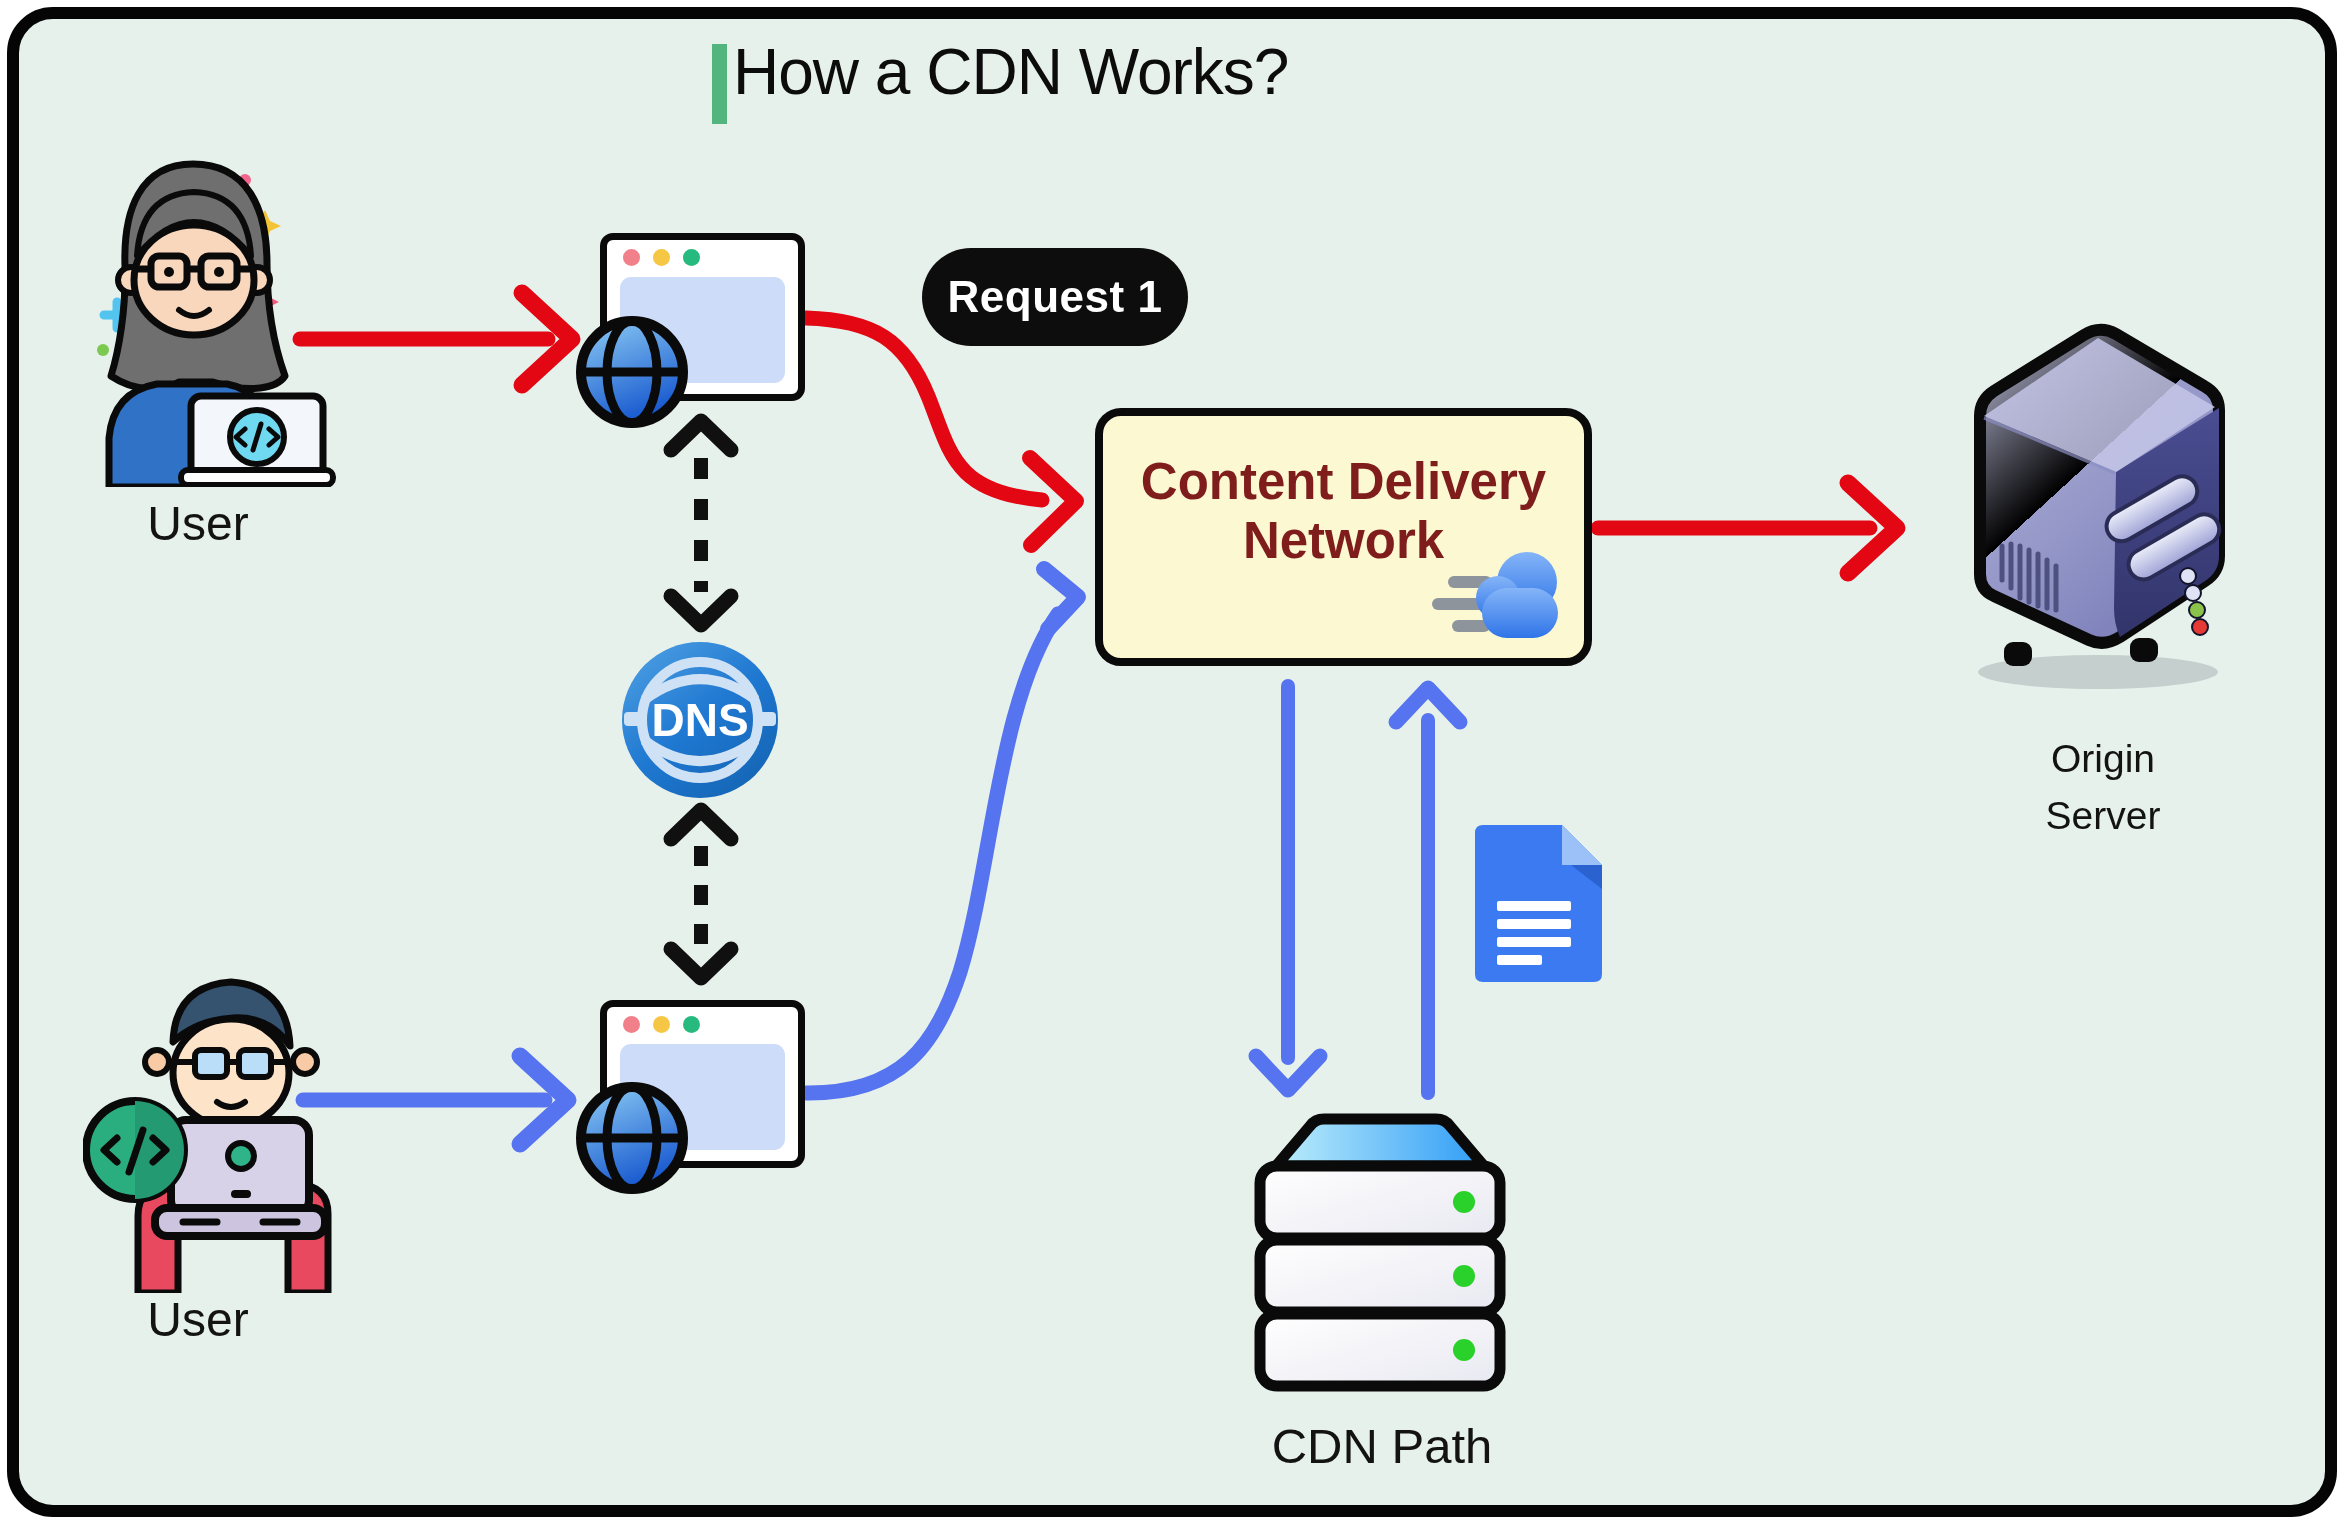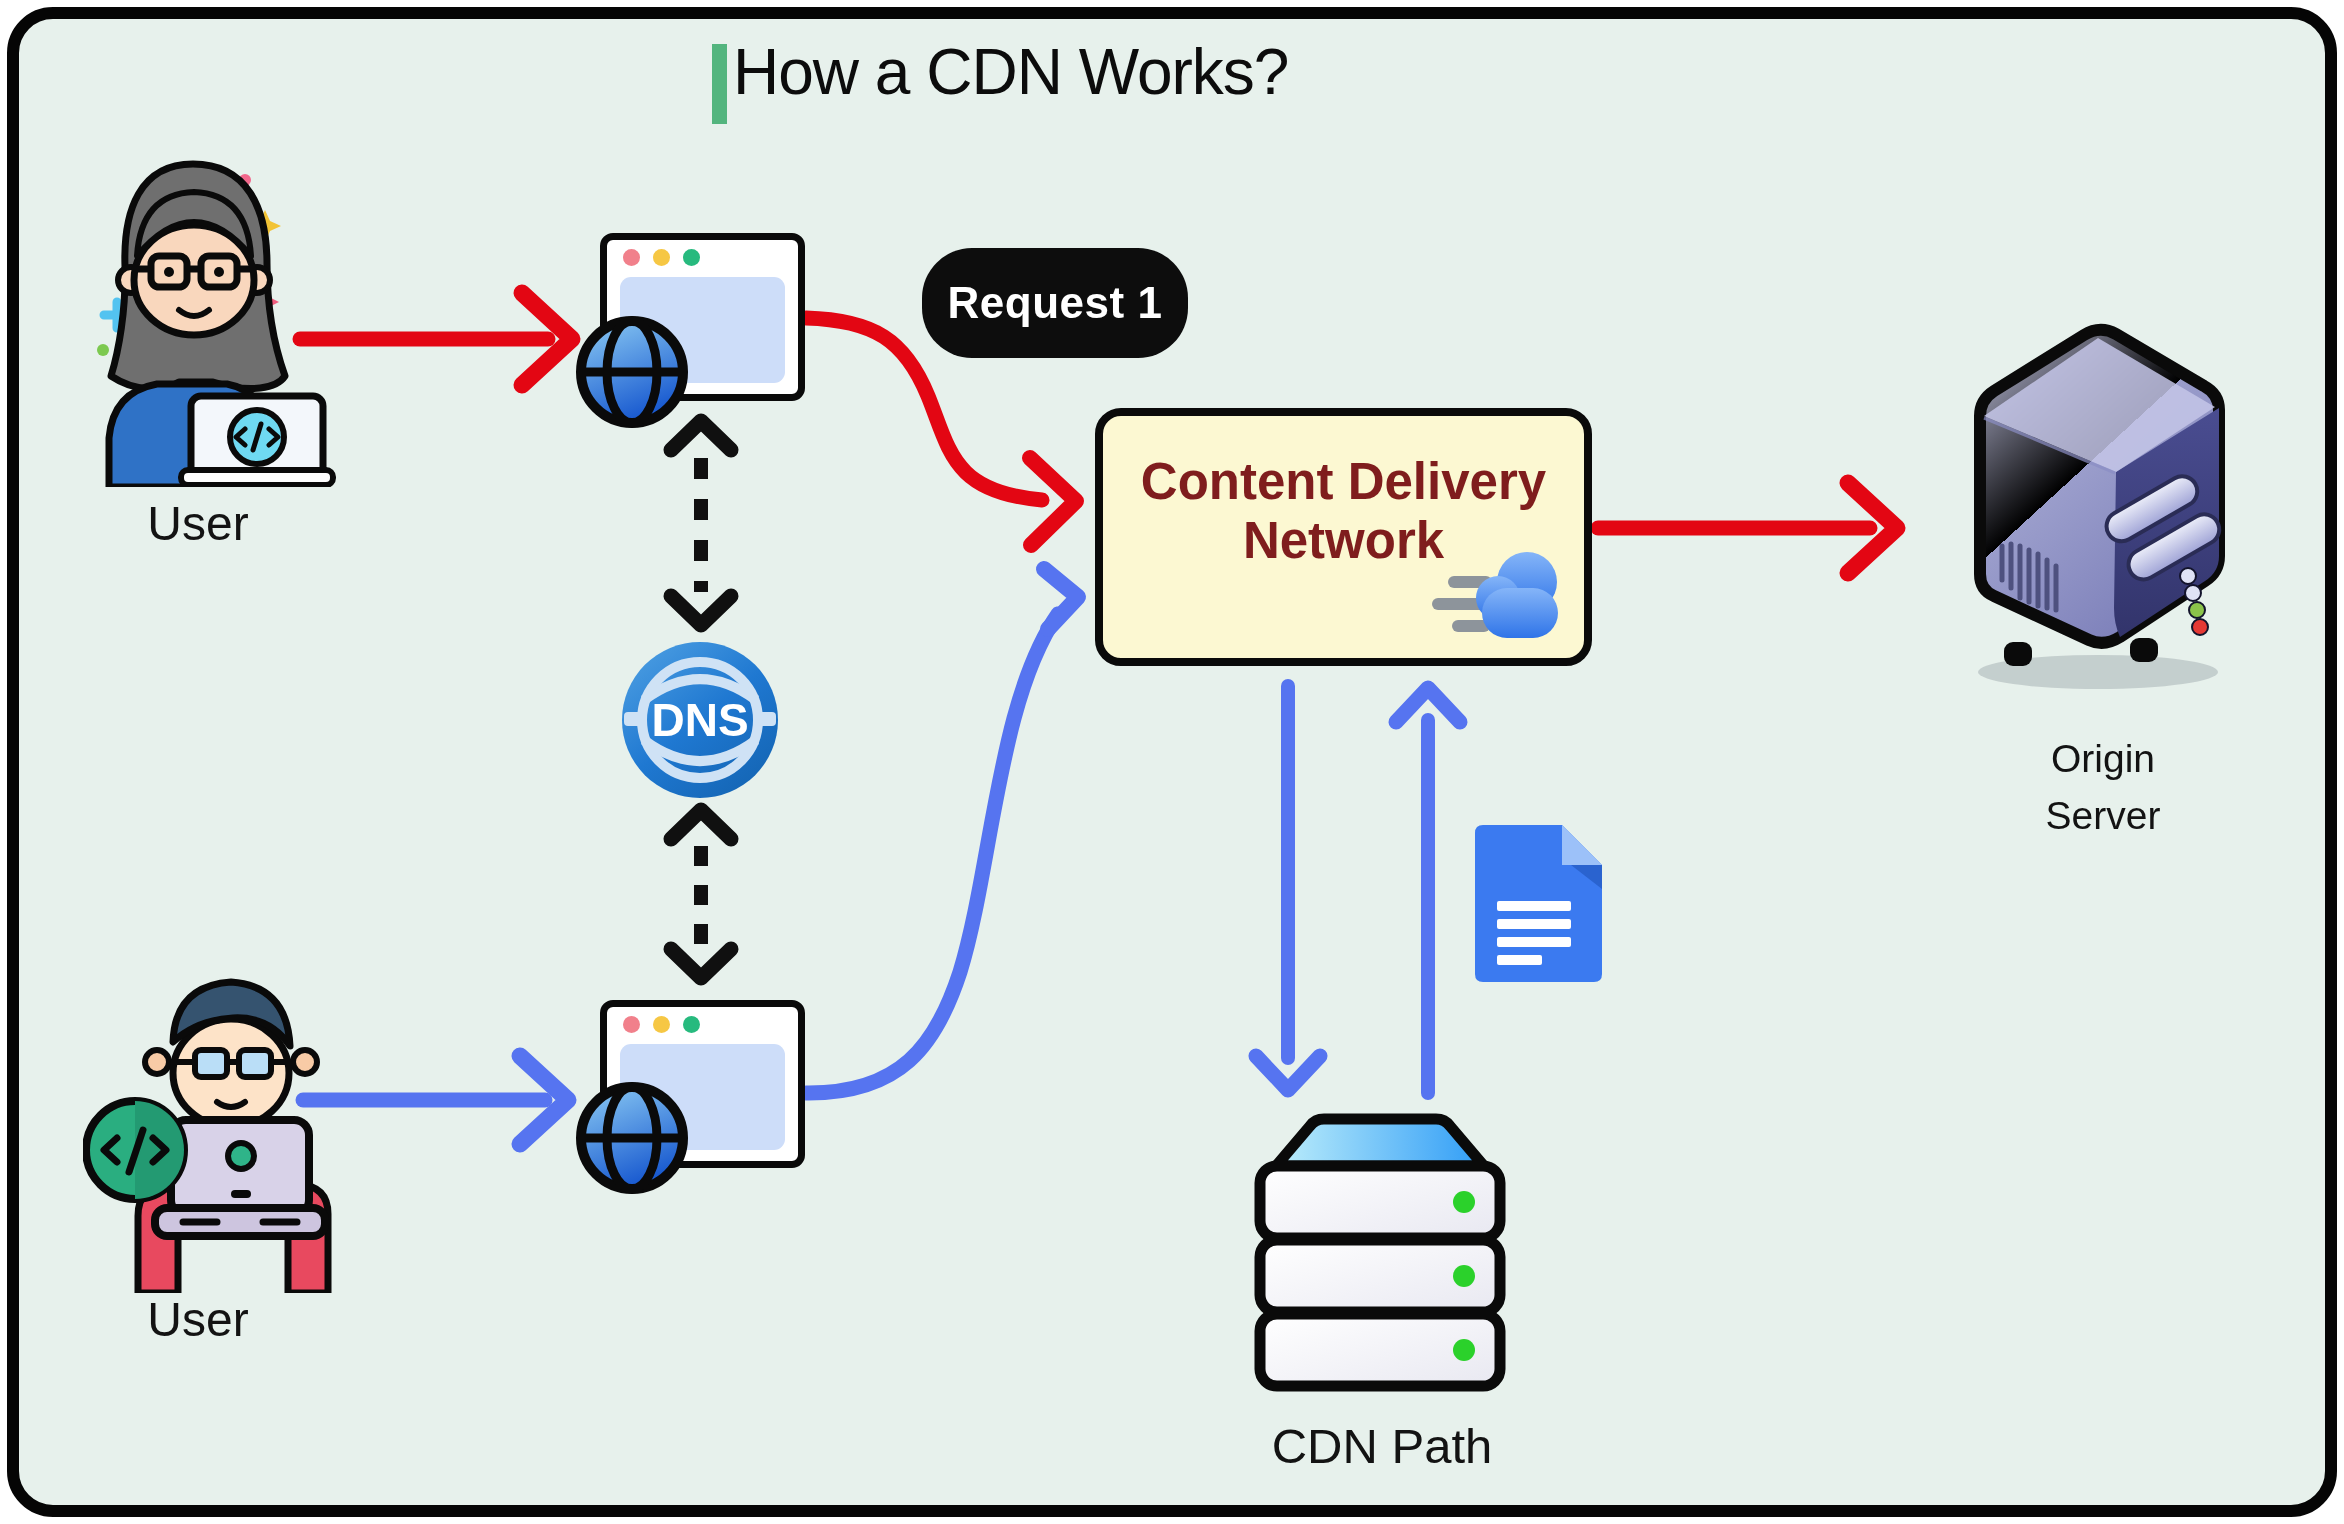--- a/index.html
+++ b/index.html
@@ -33,21 +33,21 @@
   .dot-green{background:#27ba7e;}
   .browser .content{position:absolute;left:13px;right:13px;top:37px;bottom:11px;
                     background:#cdddf9;border-radius:11px;}
   .globe-svg{position:absolute;width:125px;height:125px;}
   .globe-top{left:570px;top:310px;}
   .globe-bottom{left:570px;top:1076px;}
 
   
   .pill{position:absolute;background:#0d0d0d;border-radius:50px;display:flex;align-items:center;
         justify-content:center;color:#ffffff;font-size:44px;font-weight:600;letter-spacing:0.5px;}
-  .pill-1{left:922px;top:248px;width:266px;height:110px;}
+  .pill-1{left:922px;top:248px;width:266px;height:98px;}
   .pill-2{left:948px;top:760px;width:246px;height:98px;}
 
   
   .dns-svg{position:absolute;left:620px;top:640px;width:160px;height:160px;}
 
   
   .cdn-box{position:absolute;left:1095px;top:408px;width:497px;height:258px;background:#fcf8d2;
            border:8px solid #0a0a0a;border-radius:26px;box-sizing:border-box;}
   .cdn-text{position:absolute;left:0;right:0;top:36px;text-align:center;font-size:51px;
             font-weight:600;line-height:59px;color:#7f1d1d;}

